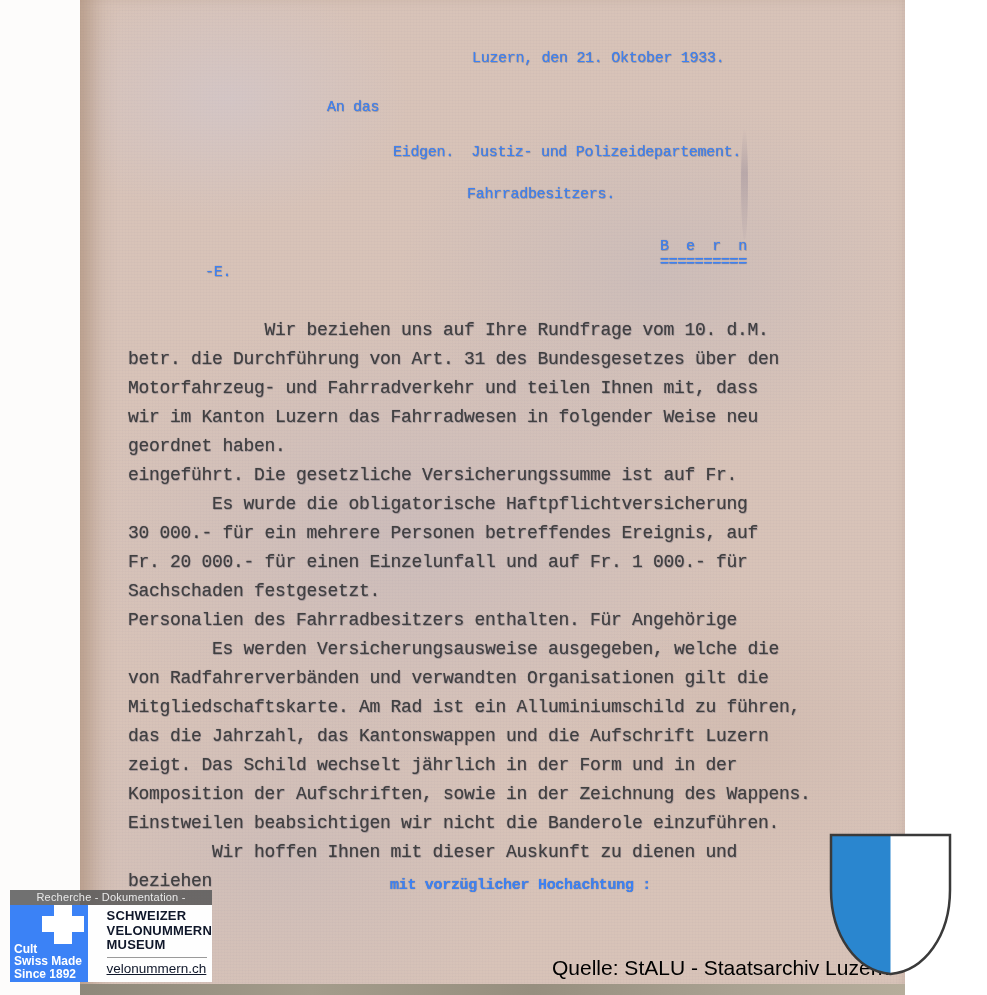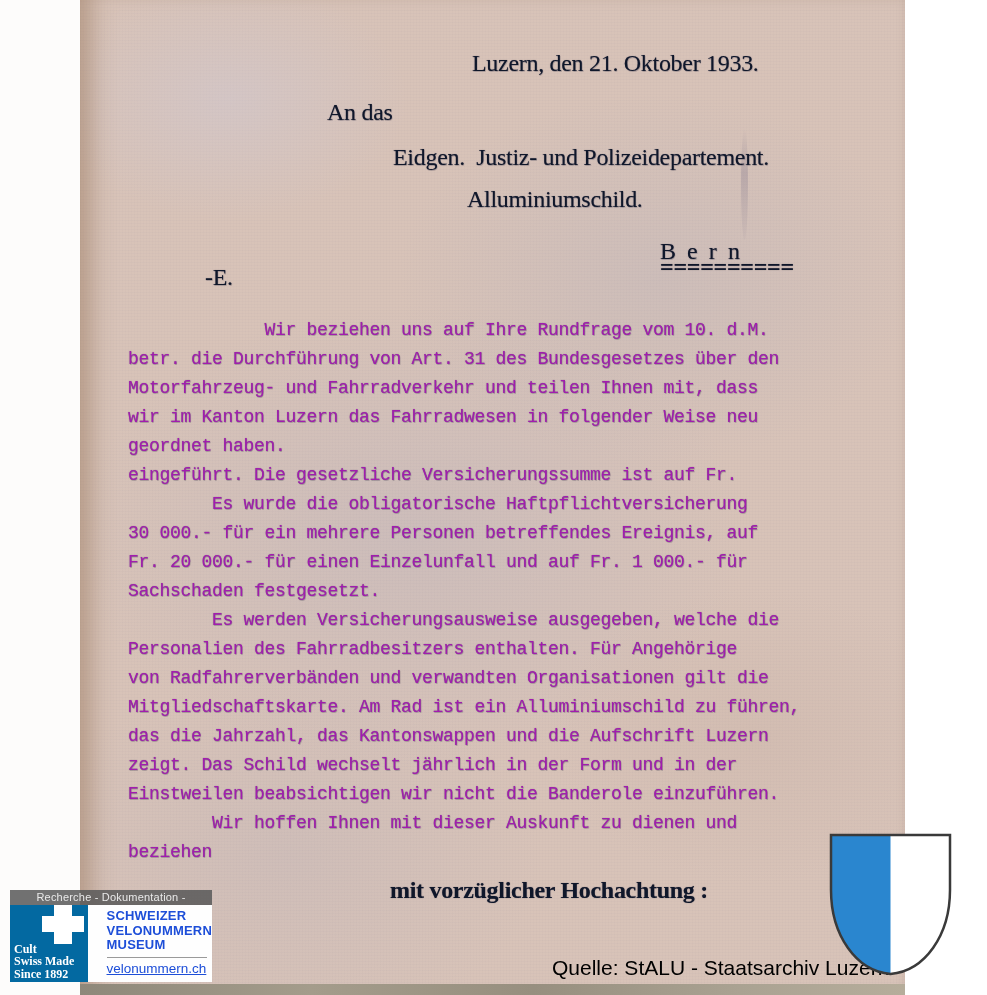--- a/index.html
+++ b/index.html
@@ -31,46 +31,46 @@
     background:linear-gradient(90deg,#8e887a,#a49c8b 28%,#978f7f 55%,#aaa292 80%,#b6ad9b);
   }
   .crease {
     position:absolute; left:741px; top:128px; width:7px; height:112px; border-radius:50%;
     background:linear-gradient(180deg, rgba(118,108,132,0.00), rgba(118,108,132,0.28) 40%, rgba(118,108,132,0.05));
   }
 
   
   .tw {
     position:absolute; white-space:pre;
-    font-family:Liberation Serif, serif;
-    font-size:24px; letter-spacing:-0.3px; color:#0f172a;
+    font-family:Liberation Mono, monospace;
+    font-size:15px; letter-spacing:-0.3px; color:#3b82f6;
     text-shadow: 0 0 1px rgba(52,48,74,0.55), 0.6px 0.6px 0 rgba(52,48,74,0.22);
   }
   .tw.bold { font-weight:bold; text-shadow: 0 0 1px rgba(40,37,60,0.65); }
   .body-block { position:absolute; left:128px; top:316px; }
   .body-block .tw-line {
     white-space:pre; height:29px; line-height:29px;
     font-family:"Liberation Mono", monospace;
-    font-size:18px; letter-spacing:-0.3px; color:#a21caf;
+    font-size:18px; letter-spacing:-0.3px; color:#404040;
     text-shadow: 0 0 1px rgba(52,48,74,0.55), 0.6px 0.6px 0 rgba(52,48,74,0.22);
   }
 
   
   .logo { position:absolute; left:10px; top:890px; width:202px; z-index:5; }
   .logo-tagline {
     height:15px; line-height:15px; background:rgba(88,88,88,0.85); color:#e9e9e9;
     font-size:11px; text-align:center; letter-spacing:0.2px;
   }
   .logo-row { display:flex; height:77px; }
-  .logo-red { position:relative; width:84px; background:#0369a1; overflow:hidden;font-family:Liberation Serif, serif; }
+  .logo-red { position:relative; width:84px; background:#3b82f6; overflow:hidden; }
   .cross-v { position:absolute; left:44px; top:0;  width:18px; height:39px; background:#ffffff; }
   .cross-h { position:absolute; left:32px; top:11px; width:42px; height:16px; background:#ffffff; }
   .logo-red-text { position:absolute; left:4px; bottom:2px; color:#ffffff; font-weight:bold; }
   .logo-red-text div { font-size:12px; line-height:12.5px; white-space:nowrap; }
-  .logo-white { flex:1; background:#fefefe; padding:4px 0 0 19px; color:#1d4ed8; }
+  .logo-white { flex:1; background:#fefefe; padding:4px 0 0 19px; color:#0f172a; }
   .museum-line { font-size:13px; line-height:14.5px; font-weight:bold; letter-spacing:0.2px; white-space:nowrap; }
   .logo-divider { border-top:1px solid #9a9a9a; margin:4px 5px 3px 0; }
   .logo-site { font-size:13.5px; line-height:15px; white-space:nowrap;text-decoration:underline; }
 
   
   .credit {
     position:absolute; left:552px; top:956px; font-size:21px; color:#000000;
     font-family:"Liberation Sans", sans-serif; white-space:nowrap; z-index:4;
   }
 
@@ -84,42 +84,43 @@
 
   <div class="margin-left"></div>
   <div class="margin-right"></div>
   <div class="paper"></div>
   <div class="bottom-strip"></div>
   <div class="crease"></div>
 
   <div class="tw" style="left:472px; top:50px;">Luzern, den 21. Oktober 1933.</div>
   <div class="tw" style="left:327px; top:99px;">An das</div>
   <div class="tw" style="left:359px; top:144px;margin-left:34px;">Eidgen.  Justiz- und Polizeidepartement.</div>
-  <div class="tw" style="left:467px; top:186px;">Alluminiumschild.</div>
+  <div class="tw" style="left:467px; top:186px;">Fahrradbesitzers.</div>
   <div class="tw" style="left:660px; top:238px;">B  e  r  n</div>
   <div class="tw bold" style="left:660px; top:254px;">==========</div>
   <div class="tw" style="left:205px; top:264px;">-E.</div>
 
   <div class="body-block">
     <div class="tw-line">             Wir beziehen uns auf Ihre Rundfrage vom 10. d.M.</div>
     <div class="tw-line">betr. die Durchführung von Art. 31 des Bundesgesetzes über den</div>
     <div class="tw-line">Motorfahrzeug- und Fahrradverkehr und teilen Ihnen mit, dass</div>
     <div class="tw-line">wir im Kanton Luzern das Fahrradwesen in folgender Weise neu</div>
     <div class="tw-line">geordnet haben.</div>
     <div class="tw-line">eingeführt. Die gesetzliche Versicherungssumme ist auf Fr.</div>
     <div class="tw-line">        Es wurde die obligatorische Haftpflichtversicherung</div>
     <div class="tw-line">30 000.- für ein mehrere Personen betreffendes Ereignis, auf</div>
     <div class="tw-line">Fr. 20 000.- für einen Einzelunfall und auf Fr. 1 000.- für</div>
     <div class="tw-line">Sachschaden festgesetzt.</div>
+    <div class="tw-line">Personalien des Fahrradbesitzers enthalten. Für Angehörige</div>
     <div class="tw-line">        Es werden Versicherungsausweise ausgegeben, welche die</div>
-    <div class="tw-line">Personalien des Fahrradbesitzers enthalten. Für Angehörige</div>
     <div class="tw-line">von Radfahrerverbänden und verwandten Organisationen gilt die</div>
     <div class="tw-line">Mitgliedschaftskarte. Am Rad ist ein Alluminiumschild zu führen,</div>
     <div class="tw-line">das die Jahrzahl, das Kantonswappen und die Aufschrift Luzern</div>
     <div class="tw-line">zeigt. Das Schild wechselt jährlich in der Form und in der</div>
+    <div class="tw-line">Komposition der Aufschriften, sowie in der Zeichnung des Wappens.</div>
     <div class="tw-line">Einstweilen beabsichtigen wir nicht die Banderole einzuführen.</div>
     <div class="tw-line">        Wir hoffen Ihnen mit dieser Auskunft zu dienen und</div>
     <div class="tw-line">beziehen</div>
   </div>
 
   <div class="tw bold" style="left:390px; top:877px;">mit vorzüglicher Hochachtung :</div>
 
   <div class="logo">
     <div class="logo-tagline">Recherche - Dokumentation - Publikation</div>
     <div class="logo-row">

